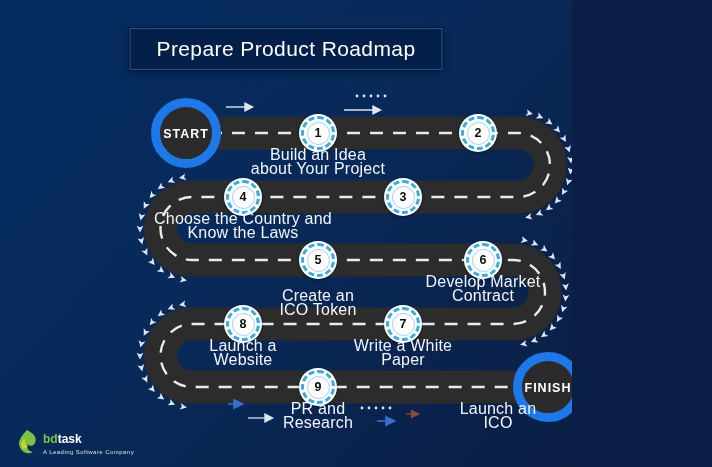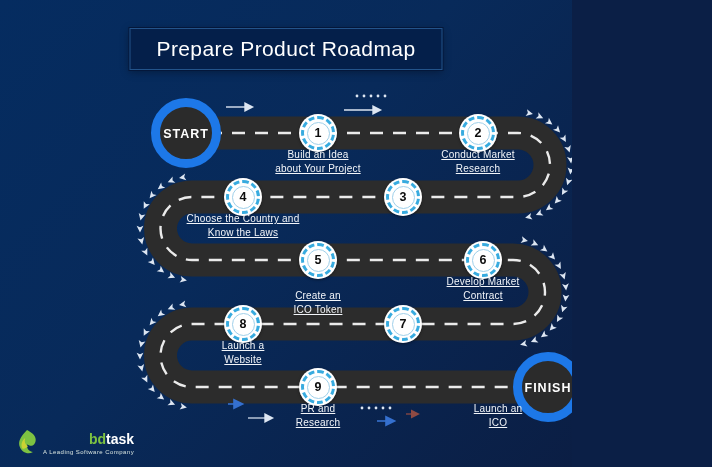--- a/index.html
+++ b/index.html
@@ -28,25 +28,25 @@
     position:absolute;inset:2px;border-radius:50%;
     border:3.5px dashed #2ea7de;opacity:.95;
   }
   .badge-num{
     position:relative;width:21px;height:21px;border-radius:50%;background:#ffffff;
     border:1px solid #9fd0ea;display:flex;align-items:center;justify-content:center;
     color:#0d0d0d;font-size:12.5px;font-weight:bold;
   }
   .step-label{
     position:absolute;transform:translateX(-50%);z-index:3;text-align:center;
-    color:#f2f5f9;font-size:10px;line-height:13.5px;letter-spacing:.2px;white-space:nowrap;text-decoration:underline;
+    color:#f2f5f9;font-size:16px;line-height:13.5px;letter-spacing:.2px;white-space:nowrap;
   }
   .step-label span{display:block;}
   .logo{position:absolute;left:16px;top:429px;display:flex;align-items:center;gap:5px;z-index:4;}
-  .brand{font-size:14px;font-weight:bold;line-height:18px;text-align:right;}
+  .brand{font-size:12px;font-weight:bold;line-height:18px;}
   .brand .bd{color:#7dc242;}
   .brand .task{color:#ffffff;}
   .tagline{font-size:6px;color:#d8e4df;letter-spacing:.45px;margin-top:1px;}
 </style>
 </head>
 <body>
 
 <div class="stage">
 
   <div class="title-box">
@@ -207,35 +207,35 @@
     <div class="badge">
       <div class="badge-pattern"></div>
       <div class="badge-num">9</div>
     </div>
   </div>
 
   <div class="step-label" style="left:318px;top:148px">
     <span>Build an Idea</span>
     <span>about Your Project</span>
   </div>
-  <div class="step-label" style="left:478px;top:148px">
-    <span>Conduct Market</span>
-    <span>Research</span>
-  </div>
   <div class="step-label" style="left:243px;top:212px">
     <span>Choose the Country and</span>
     <span>Know the Laws</span>
   </div>
   <div class="step-label" style="left:318px;top:289px">
     <span>Create an</span>
     <span>ICO Token</span>
   </div>
   <div class="step-label" style="left:483px;top:275px">
     <span>Develop Market</span>
     <span>Contract</span>
+  </div>
+  <div class="step-label" style="left:403px;top:339px">
+    <span>Write a White</span>
+    <span>Paper</span>
   </div>
   <div class="step-label" style="left:243px;top:339px">
     <span>Launch a</span>
     <span>Website</span>
   </div>
   <div class="step-label" style="left:318px;top:402px">
     <span>PR and</span>
     <span>Research</span>
   </div>
   <div class="step-label" style="left:498px;top:402px">

